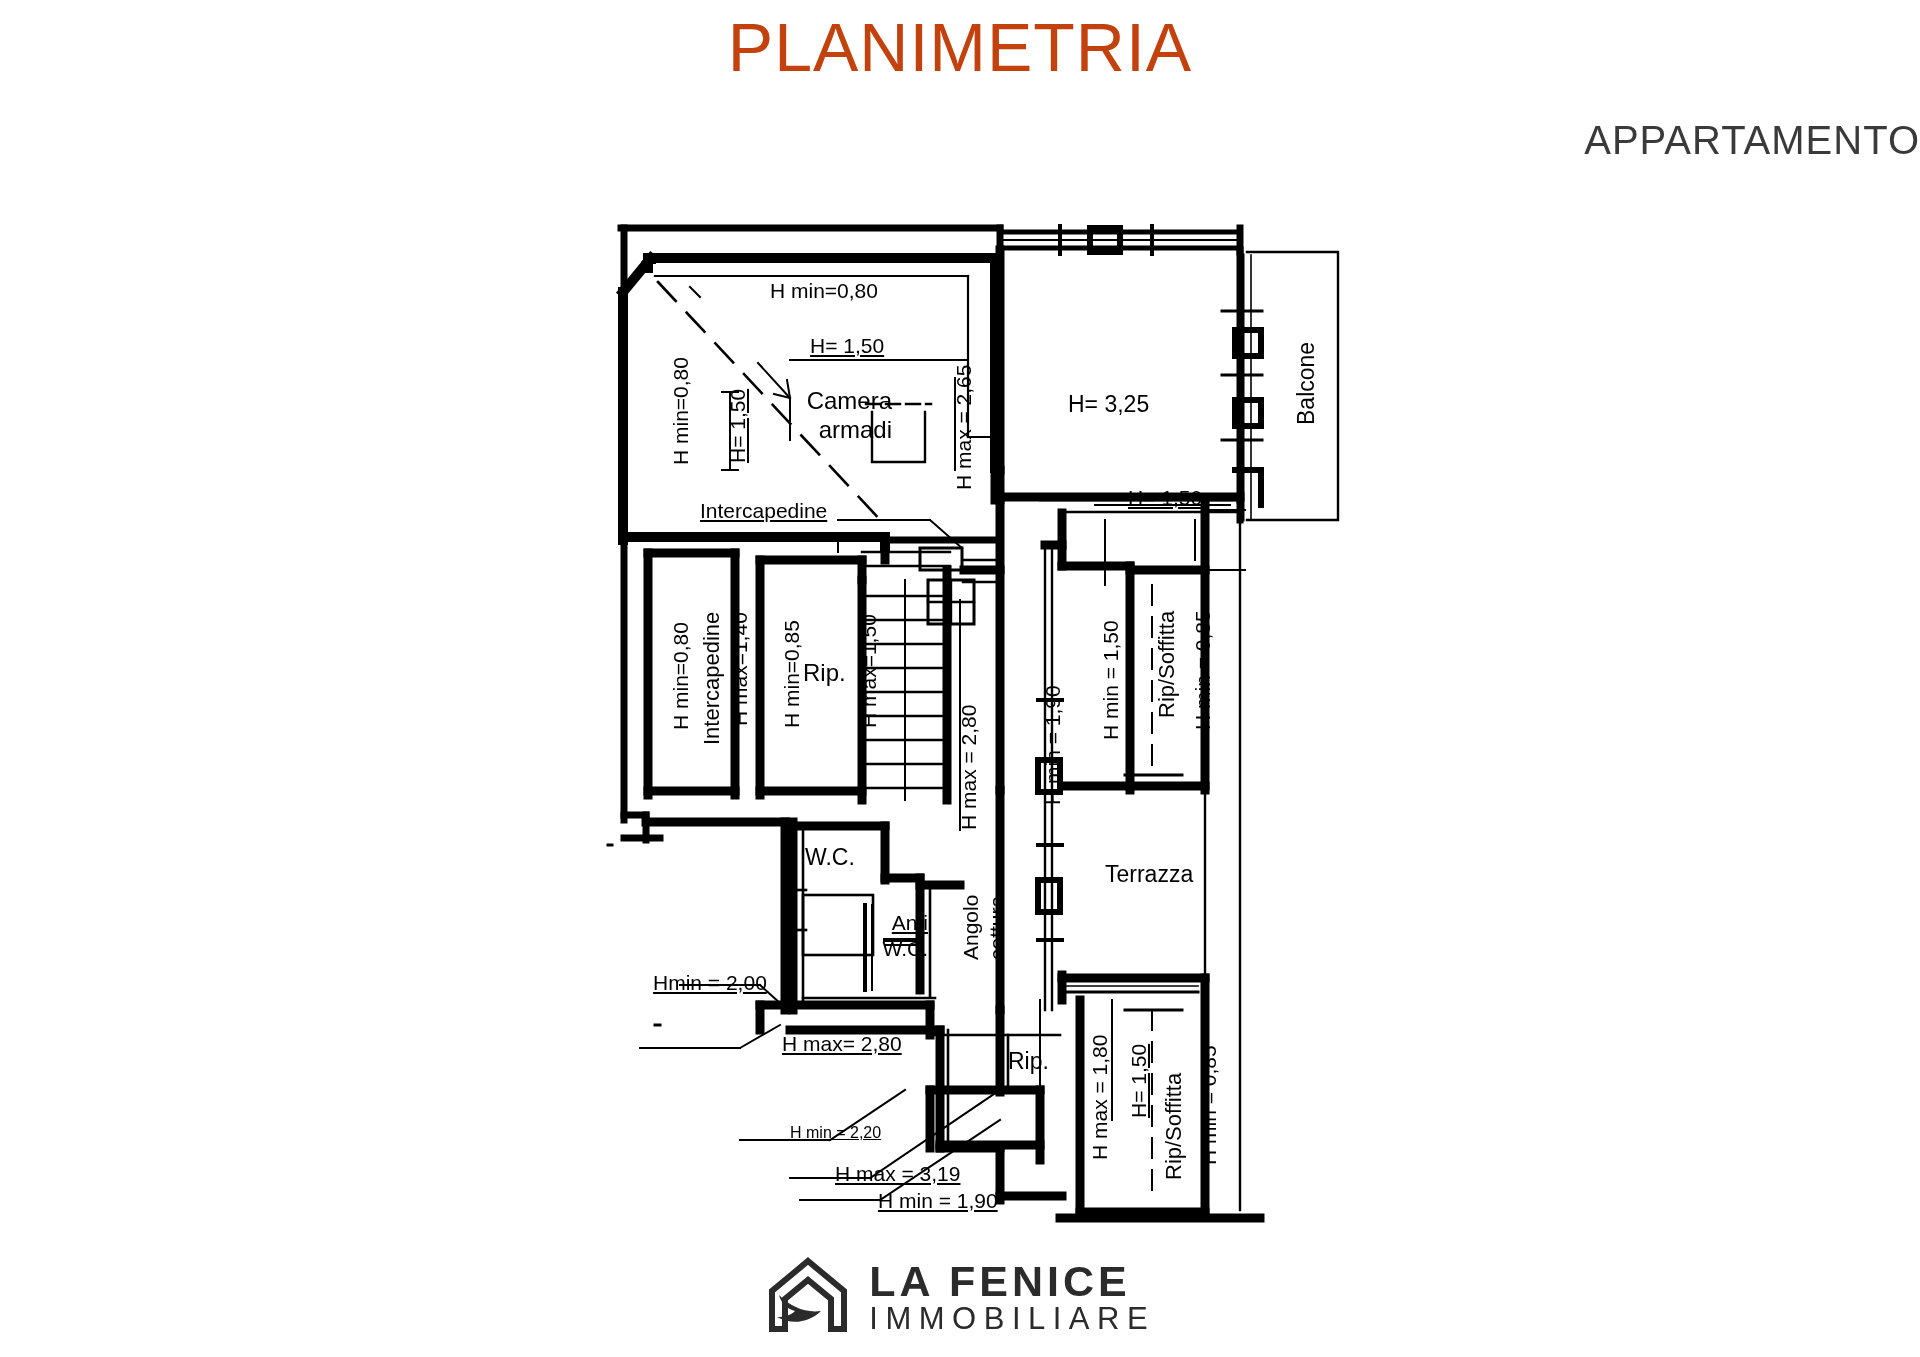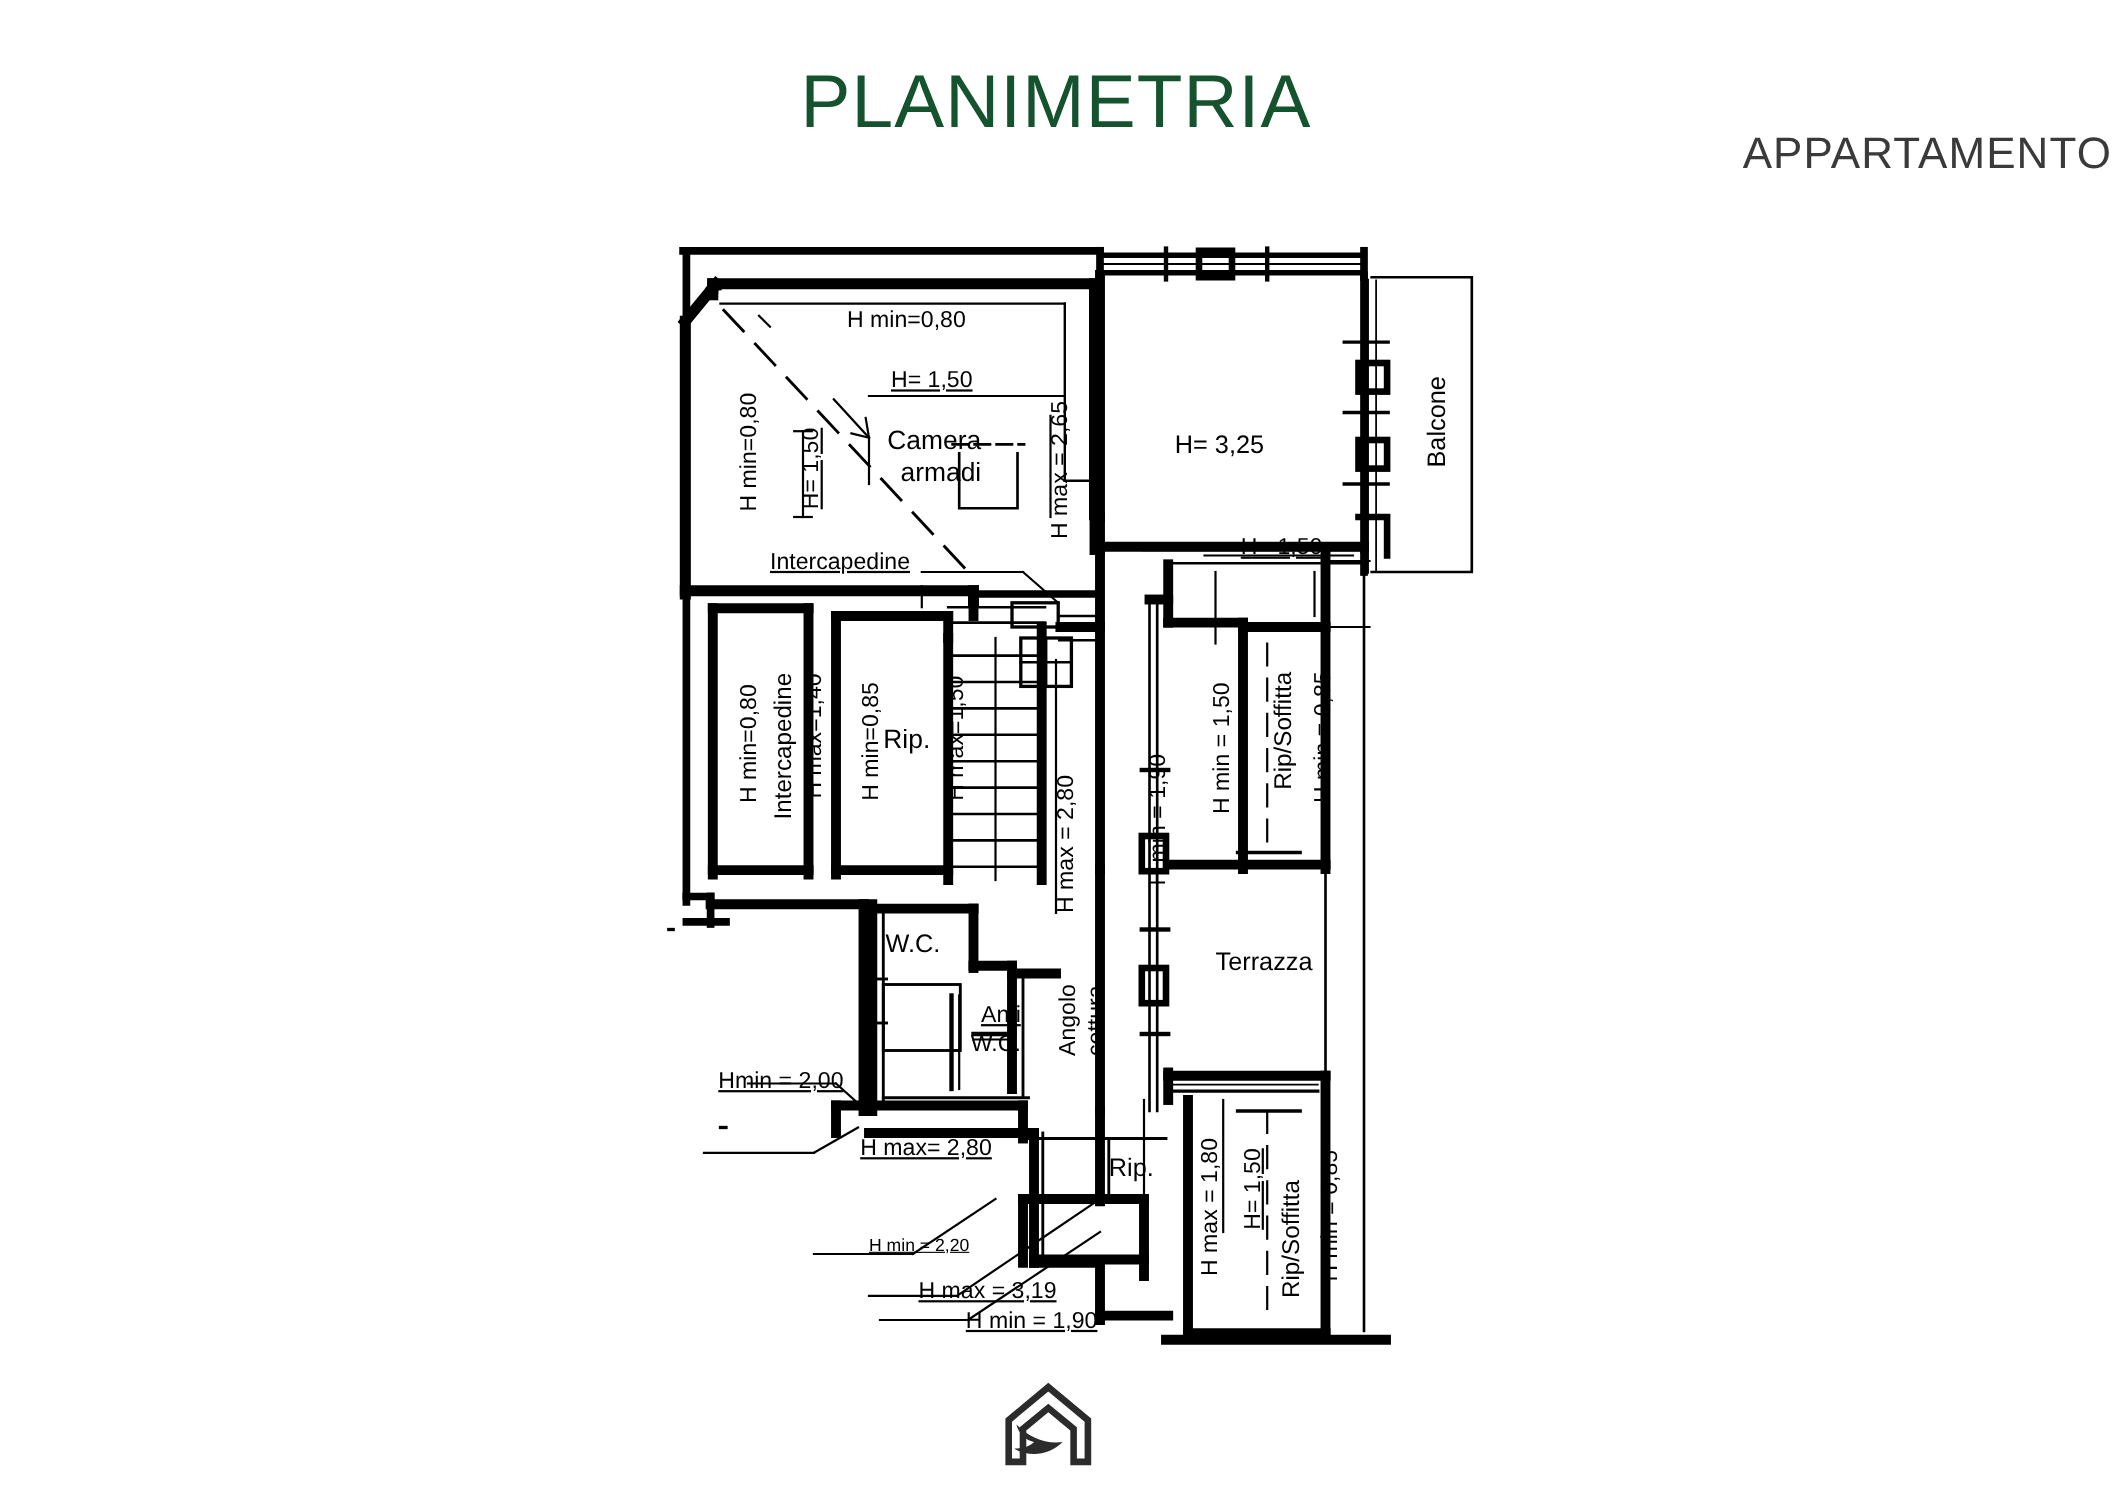--- a/index.html
+++ b/index.html
@@ -1,22 +1,21 @@
 <!DOCTYPE html>
 <html><head>
 <meta charset="utf-8">
 <style>
   html,body{margin:0;padding:0;background:#fff;}
   body{width:1920px;height:1357px;position:relative;font-family:"Liberation Sans",sans-serif;overflow:hidden;}
 
   .title{
     position:absolute;left:0;top:8px;width:1920px;text-align:center;
-    font-size:68px;font-weight:300;color:#14532d;letter-spacing:1px;
+    font-size:68px;font-weight:300;color:#c2410c;letter-spacing:1px;
     font-family:"Liberation Sans",sans-serif;
-    margin-top:45px;
   }
   .subtitle{
     position:absolute;left:0;top:118px;width:1920px;text-align:right;
     font-size:40px;font-weight:300;color:#3a3a3a;letter-spacing:1px;
   }
 
   
   #plan{position:absolute;left:0;top:0;width:1920px;height:1357px;}
   #plan svg{display:block;}
 
@@ -318,14 +317,18 @@
 <div class="lbl rot90" style="left:1198px;top:1165px;font-size:21px;">H min = 0,85</div>
 
 <div class="logo-wrap">
   <span class="logo-inner">
     <span class="logo-mark">
       <svg width="86" height="82" viewBox="0 0 86 82" xmlns="http://www.w3.org/2000/svg">
         <path d="M43 6 L79 36 L79 74 L66 74 L66 44 L43 25 L20 44 L20 74 L7 74 L7 36 Z" fill="none" stroke="#2b2b2b" stroke-width="6"></path>
         <path d="M14 40 C26 52 40 58 56 56 C44 68 26 70 12 62 C20 62 26 60 30 56 C22 54 16 48 14 40 Z" fill="#2b2b2b"></path>
       </svg>
     </span>
+    <span class="logo-txt">
+      <span class="logo-l1">LA FENICE</span><br>
+      <span class="logo-l2">IMMOBILIARE</span>
+    </span>
   </span>
 </div>
 
 </body></html>

